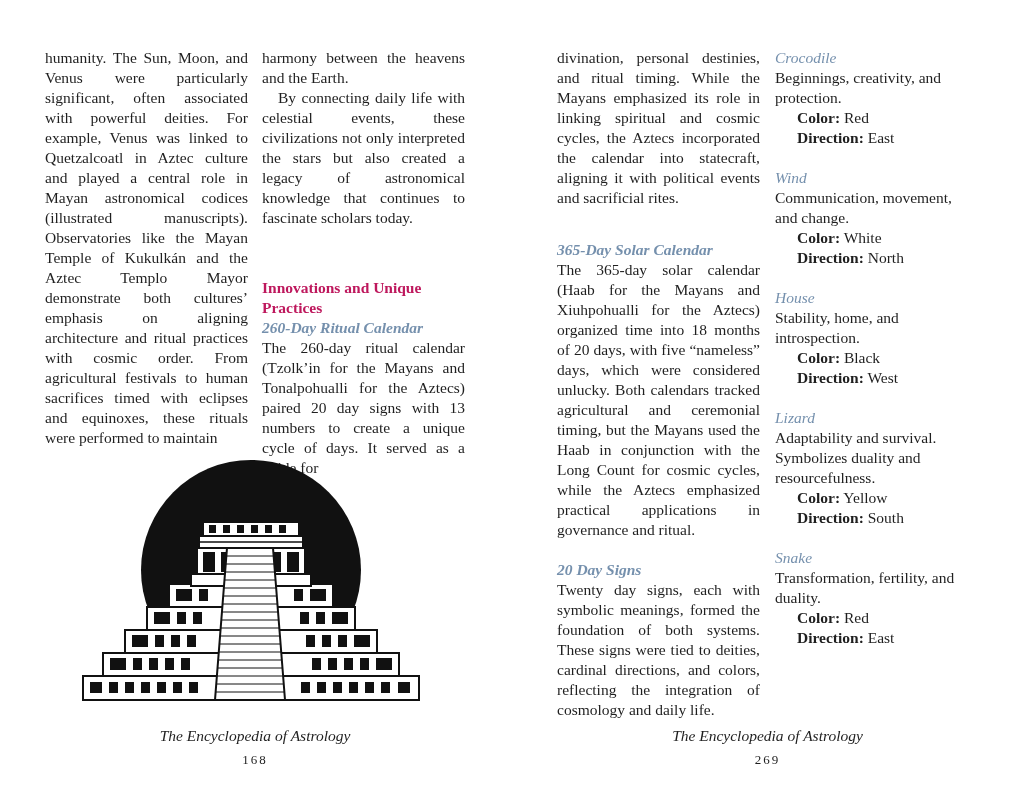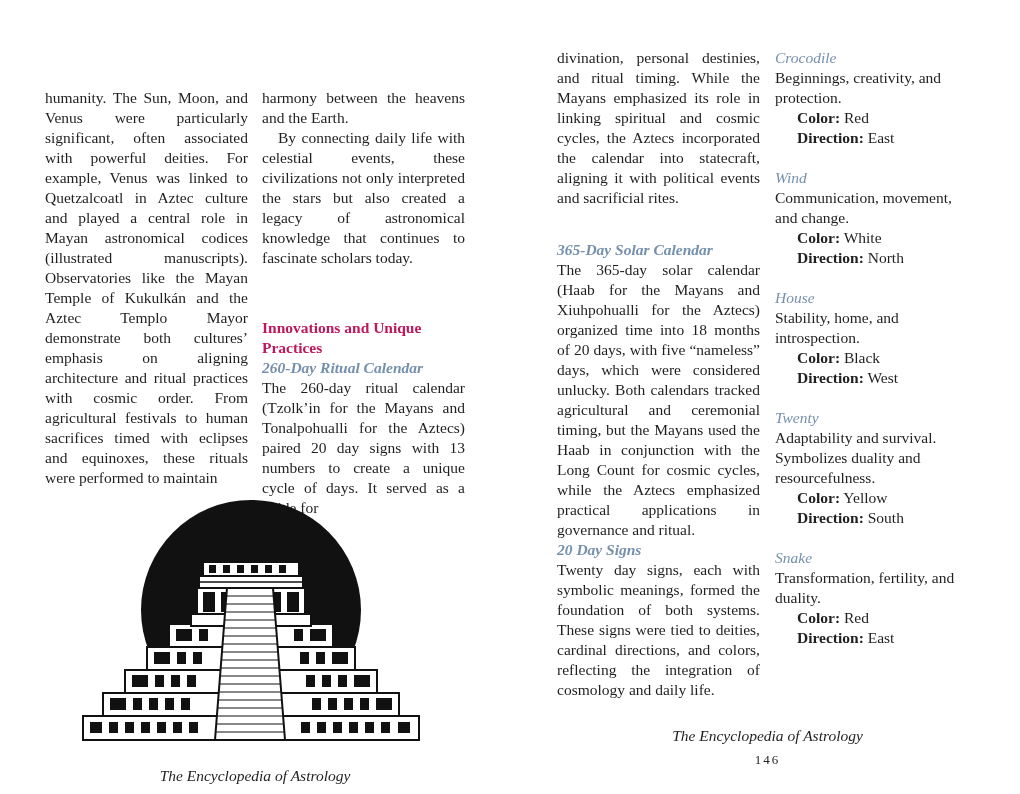--- a/index.html
+++ b/index.html
@@ -5,21 +5,21 @@
   * { margin: 0; padding: 0; box-sizing: border-box; }
   html, body { width: 1020px; height: 794px; }
   body {
     background: #ffffff;
     color: #1f1f1f;
     font-family: "Liberation Serif", "DejaVu Serif", serif;
     position: relative;
     overflow: hidden;
   }
   .page { position: absolute; top: 0; bottom: 0; }
-  #left-page  { left: 45px;  width: 420px; margin-top: 40px; }
+  #left-page  { left: 45px;  width: 420px; }
   #right-page { left: 557px; width: 421px; }
 
   .col {
     position: absolute;
     top: 48px;
     width: 203px;
     font-size: 15.5px;
     line-height: 20px;
   }
   .col-a { left: 0; }
@@ -38,21 +38,21 @@
     line-height: 20px;
     margin-top: 50px;
   }
   .subsection-heading {
     color: #7590ad;
     font-style: italic;
     font-size: 15.5px;
     line-height: 20px;
   }
   .mt32 { margin-top: 32px; }
-  .mt20 { }
+  .mt20 { margin-top: 20px; }
 
   .day-sign { margin-top: 20px; }
   .day-sign:first-child { margin-top: 0; }
   .day-sign .name { color: #7590ad; font-style: italic; }
   .day-sign .desc { text-align: left; }
   .attr-line { padding-left: 22px; }
   .attr-label { font-weight: bold; }
 
   .illustration {
     position: absolute;
@@ -237,30 +237,30 @@
     </div>
 
     <div class="day-sign">
       <div class="name">House</div>
       <div class="desc">Stability, home, and introspection.</div>
       <div class="attr-line"><span class="attr-label">Color:</span> <span>Black</span></div>
       <div class="attr-line"><span class="attr-label">Direction:</span> <span>West</span></div>
     </div>
 
     <div class="day-sign">
-      <div class="name">Twenty</div>
+      <div class="name">Lizard</div>
       <div class="desc">Adaptability and survival. Symbolizes duality and resourcefulness.</div>
       <div class="attr-line"><span class="attr-label">Color:</span> <span>Yellow</span></div>
       <div class="attr-line"><span class="attr-label">Direction:</span> <span>South</span></div>
     </div>
 
     <div class="day-sign">
       <div class="name">Snake</div>
       <div class="desc">Transformation, fertility, and duality.</div>
       <div class="attr-line"><span class="attr-label">Color:</span> <span>Red</span></div>
       <div class="attr-line"><span class="attr-label">Direction:</span> <span>East</span></div>
     </div>
 
   </div>
 
   <div class="footer-title">The Encyclopedia of Astrology</div>
-  <div class="page-num">146</div>
+  <div class="page-num">269</div>
 </section>
 
 </body></html>

